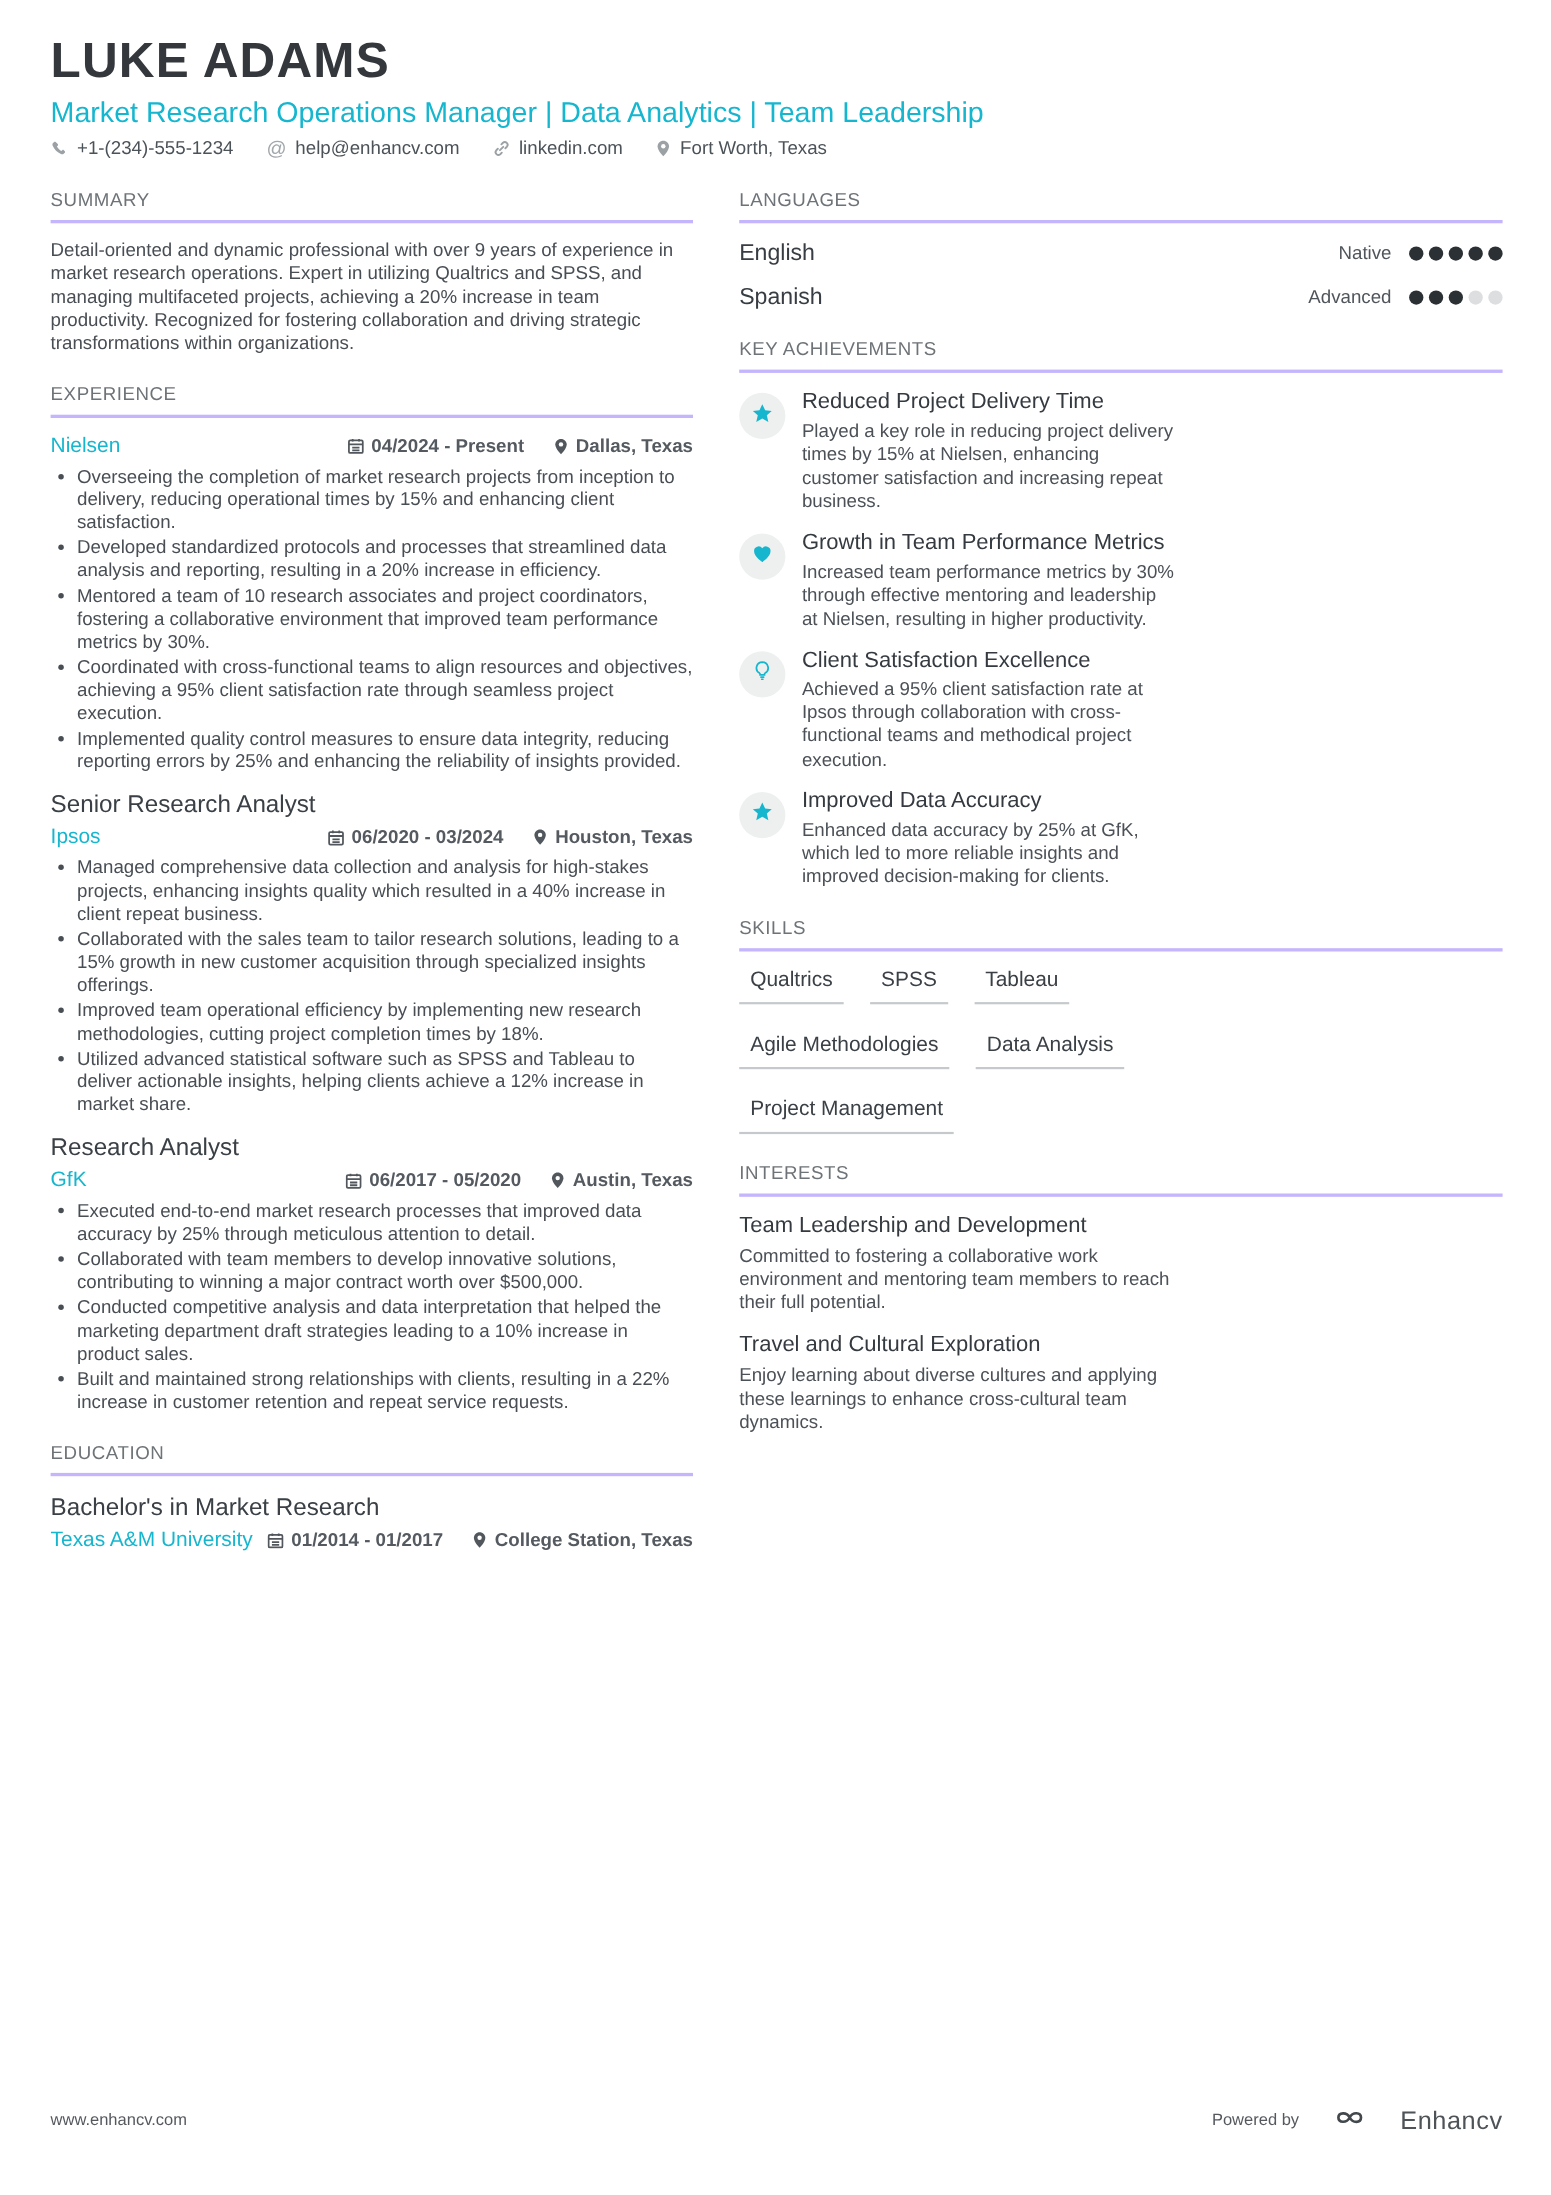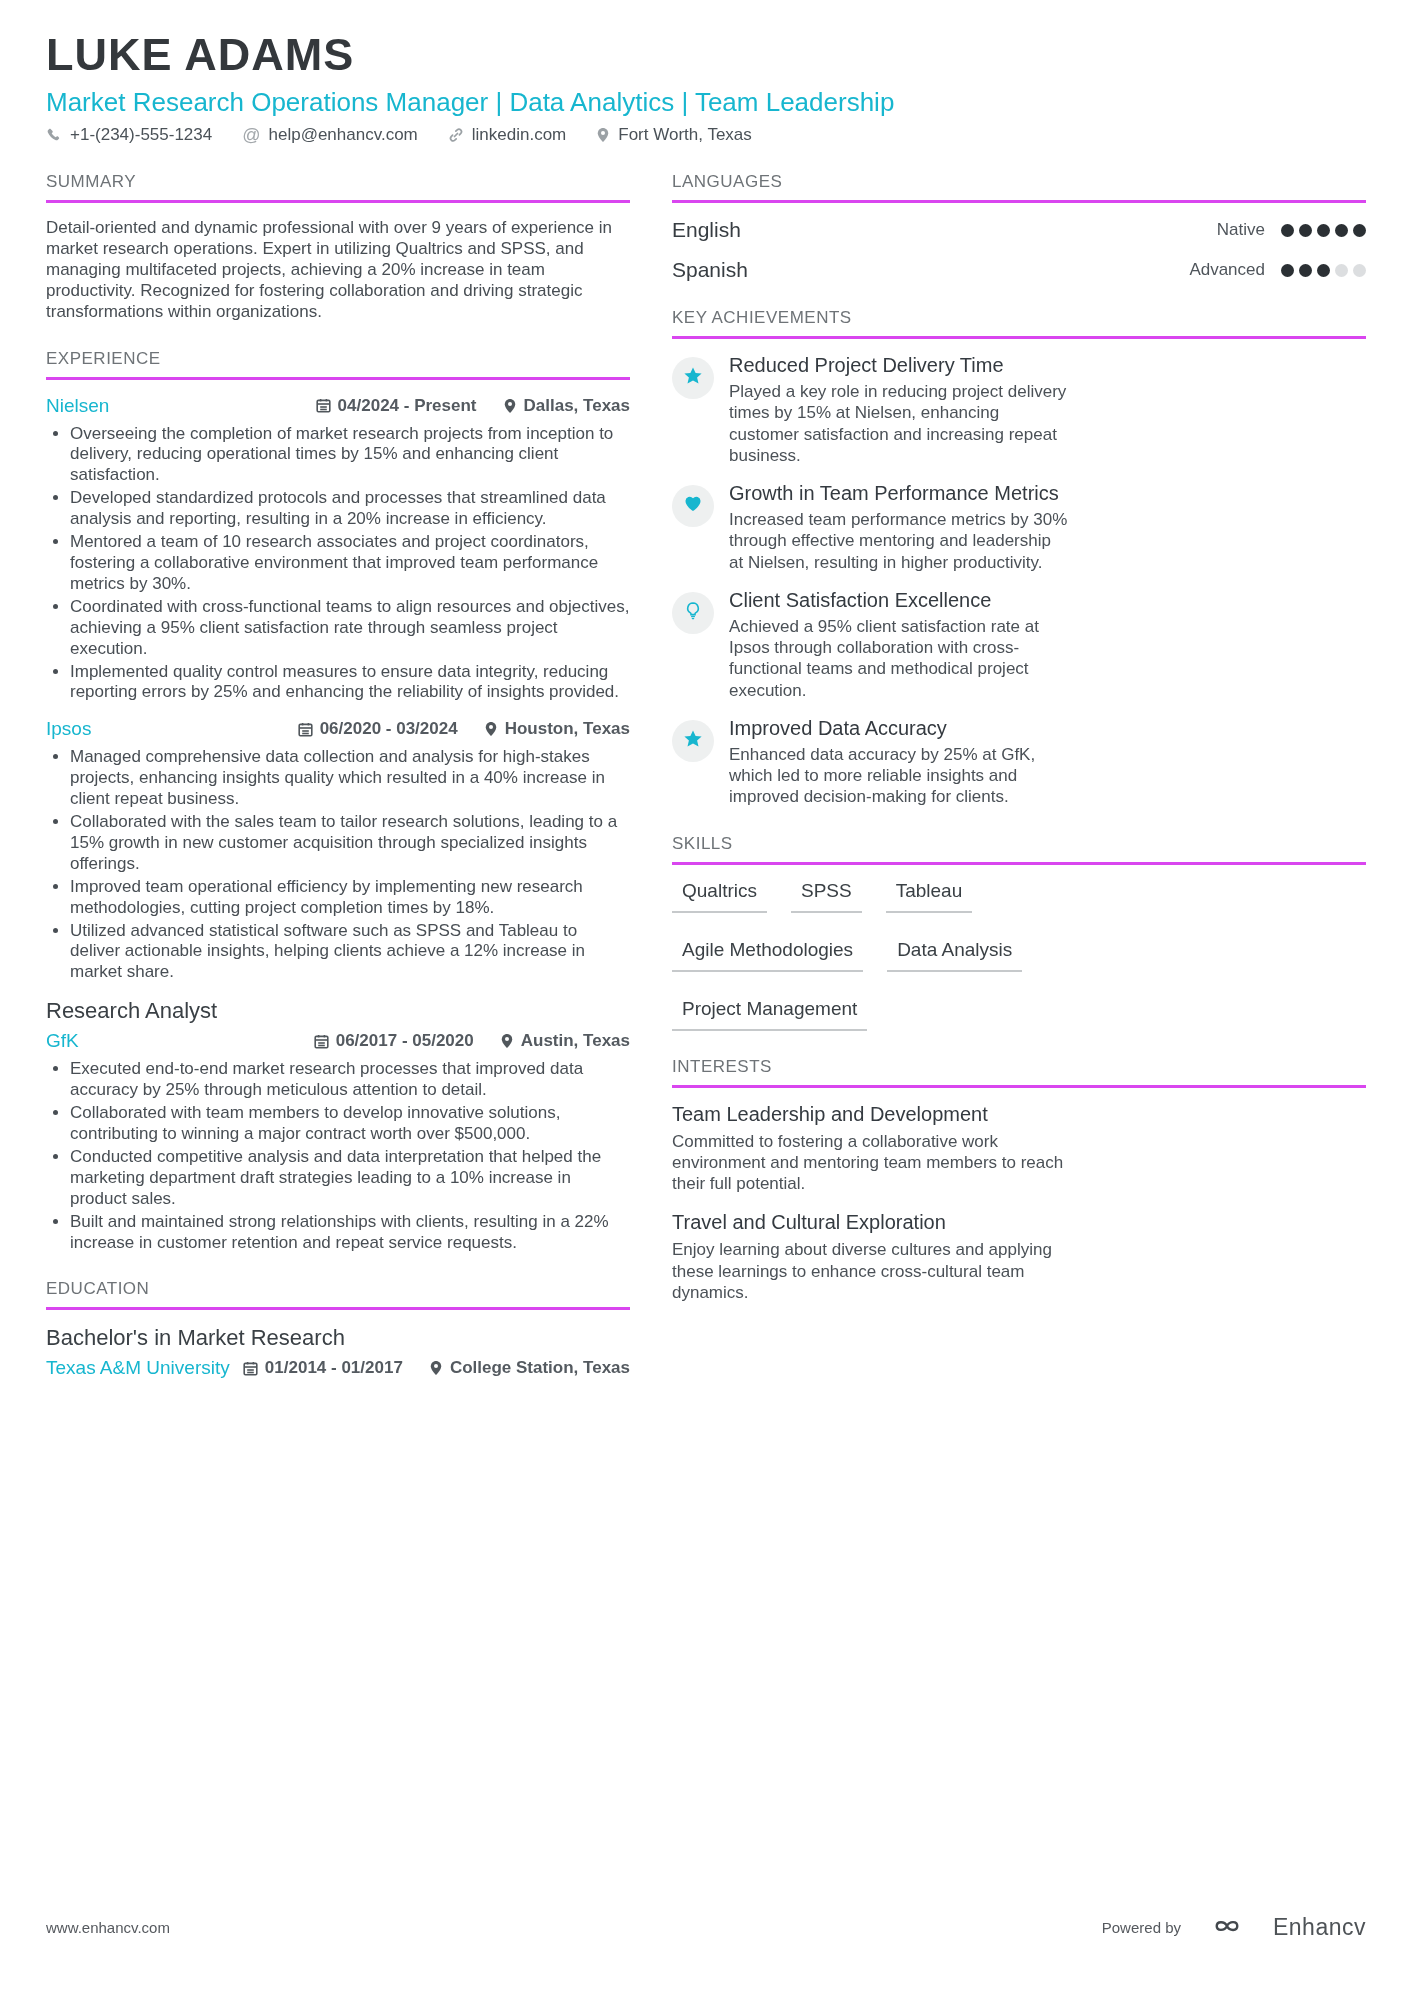--- a/index.html
+++ b/index.html
@@ -41,21 +41,21 @@
   
   .columns { display: flex; gap: 42px; margin-top: 27px; }
   .col-left { width: 584px; flex: none; }
   .col-right { width: 694px; flex: none; }
   .sec { margin-bottom: 26px; }
   .sec-h {
     font-size: 17px;
     letter-spacing: 0.5px;
     color: #6e7377;
     padding-bottom: 8px;
-    border-bottom: 3px solid #d946ef;
+    border-bottom: 3px solid #c4b5fd;
     margin-bottom: 15px;
   }
   .body-text { margin: 0; font-size: 17px; line-height: 1.23; color: #484e54; }
   
   .job { margin-bottom: 15px; }
   .job-title { font-size: 22px; font-weight: 500; color: #3a4045; }
   .job-meta { display: flex; align-items: center; margin: 6px 0 7px; }
   .company { flex: 1; font-size: 19px; font-weight: 500; color: var(--accent, #17b6cf); }
   .meta-right { display: inline-flex; align-items: center; gap: 26px; color: #545a60; font-size: 17px; font-weight: bold; }
   .meta-item { display: inline-flex; align-items: center; gap: 7px; }
@@ -187,20 +187,21 @@
           <ul class="bullets">
             <li>Overseeing the completion of market research projects from inception to delivery, reducing operational times by 15% and enhancing client satisfaction.</li>
             <li>Developed standardized protocols and processes that streamlined data analysis and reporting, resulting in a 20% increase in efficiency.</li>
             <li>Mentored a team of 10 research associates and project coordinators, fostering a collaborative environment that improved team performance metrics by 30%.</li>
             <li>Coordinated with cross-functional teams to align resources and objectives, achieving a 95% client satisfaction rate through seamless project execution.</li>
             <li>Implemented quality control measures to ensure data integrity, reducing reporting errors by 25% and enhancing the reliability of insights provided.</li>
           </ul>
         </div>
 
         <div class="job">
+          <div class="job-title">Senior Research Analyst</div>
           <div class="job-meta">
             <span class="company">Ipsos</span>
             <span class="meta-right">
               <span class="meta-item">
                 <span class="cicon">
                   <svg width="15" height="15" viewBox="0 0 15 15" fill="none" stroke="#51575c" stroke-width="1.6">
                       <rect x="1.2" y="2.4" width="12.6" height="11.4" rx="1.2"></rect>
                       <line x1="1.2" y1="6" x2="13.8" y2="6"></line>
                       <line x1="4.6" y1="1" x2="4.6" y2="3.4"></line>
                       <line x1="10.4" y1="1" x2="10.4" y2="3.4"></line>

